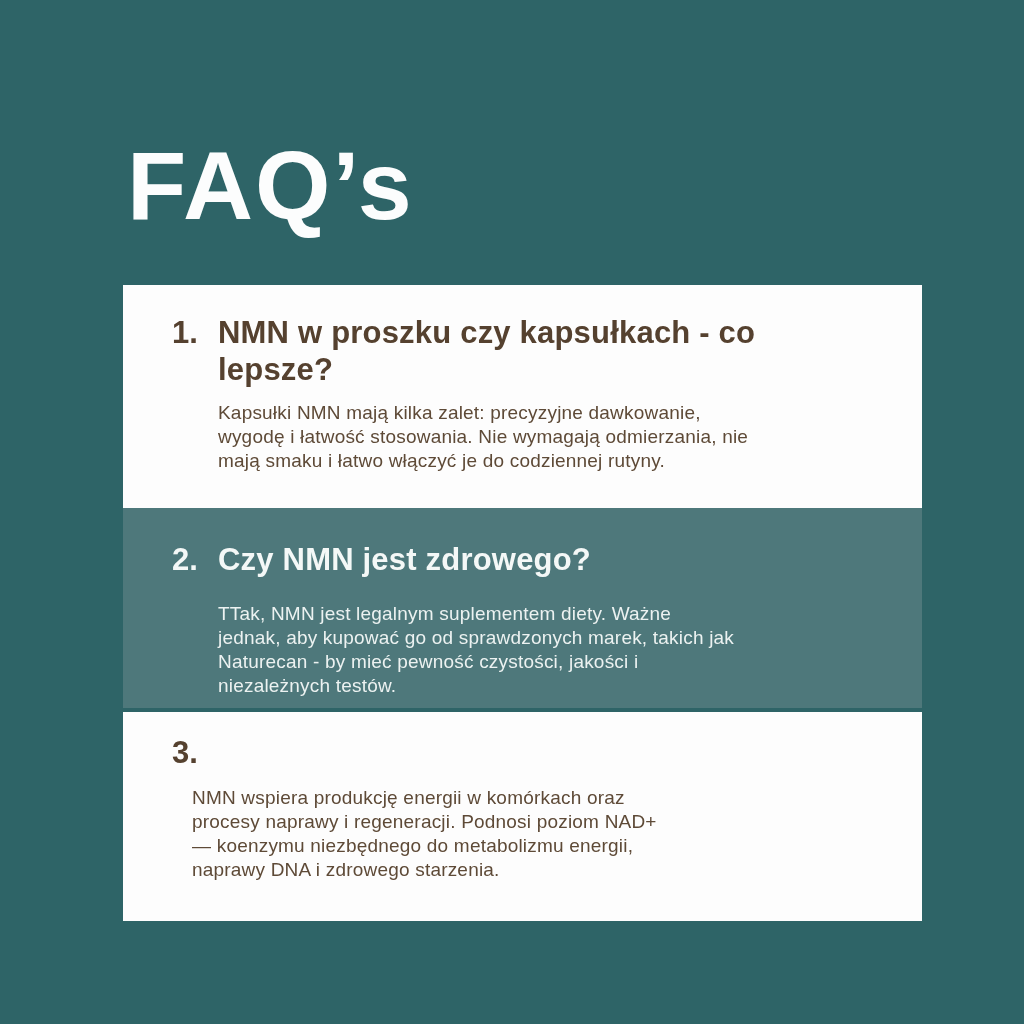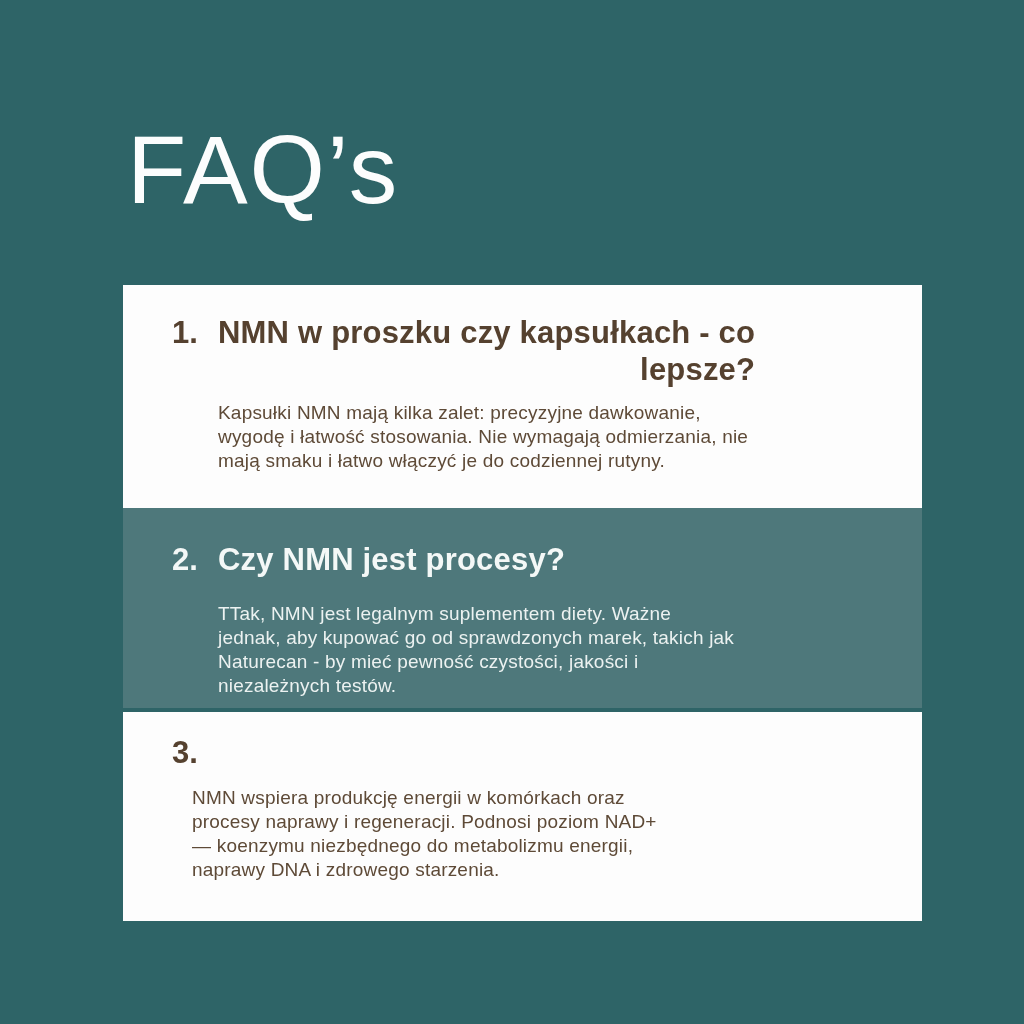--- a/index.html
+++ b/index.html
@@ -16,23 +16,23 @@
   html,body{width:1024px;height:1024px;}
   body{
     background:var(--page-bg);
     font-family:"Liberation Sans","DejaVu Sans",sans-serif;
     position:relative;
     overflow:hidden;
   }
   .page-title{
     position:absolute;
     left:127px;
-    top:112px;
+    top:128px;
     font-size:97px;
-    font-weight:400;
+    font-weight:700;
     letter-spacing:2px;
     color:var(--title-color);
     line-height:1.2;
   }
   .faq-stack{
     position:absolute;
     left:123px;
     top:285px;
     width:799px;
     display:flex;
@@ -61,21 +61,20 @@
     font-size:31px;
     font-weight:700;
     line-height:37px;
   }
   .q-text{
     font-size:31px;
     font-weight:700;
     line-height:37px;
     white-space:pre-line;
     letter-spacing:0.2px;
-    text-align:right;
   }
   .light .q-num,.light .q-text{color:var(--heading-brown);}
   .teal .q-num,.teal .q-text{color:var(--teal-heading);}
   .answer{
     margin-left:46px;
     font-size:19px;
     line-height:24px;
     white-space:pre-line;
     letter-spacing:0.2px;
   }
@@ -99,21 +98,21 @@
 lepsze?</h2>
     </div>
     <p class="answer">Kapsułki NMN mają kilka zalet: precyzyjne dawkowanie,
 wygodę i łatwość stosowania. Nie wymagają odmierzania, nie
 mają smaku i łatwo włączyć je do codziennej rutyny.</p>
   </section>
 
   <section class="faq-card teal card-2">
     <div class="q-row">
       <span class="q-num">2.</span>
-      <h2 class="q-text">Czy NMN jest procesy?</h2>
+      <h2 class="q-text">Czy NMN jest zdrowego?</h2>
     </div>
     <p class="answer">TTak, NMN jest legalnym suplementem diety. Ważne
 jednak, aby kupować go od sprawdzonych marek, takich jak
 Naturecan - by mieć pewność czystości, jakości i
 niezależnych testów.</p>
   </section>
 
   <div class="card-gap"></div>
 
   <section class="faq-card light card-3">

